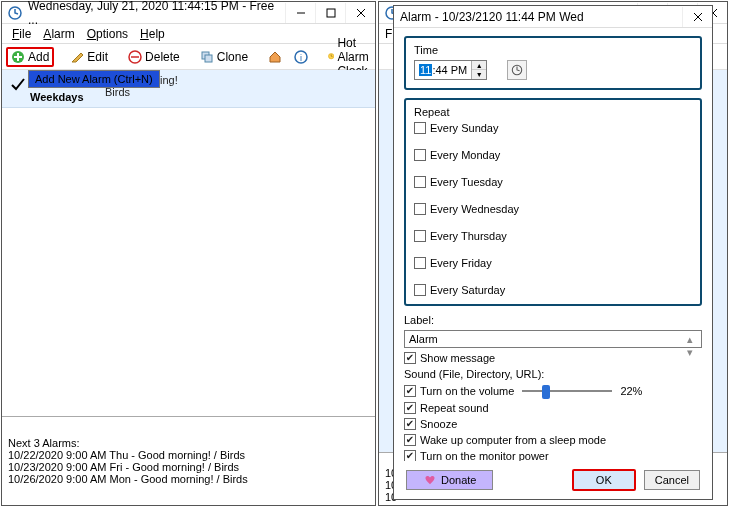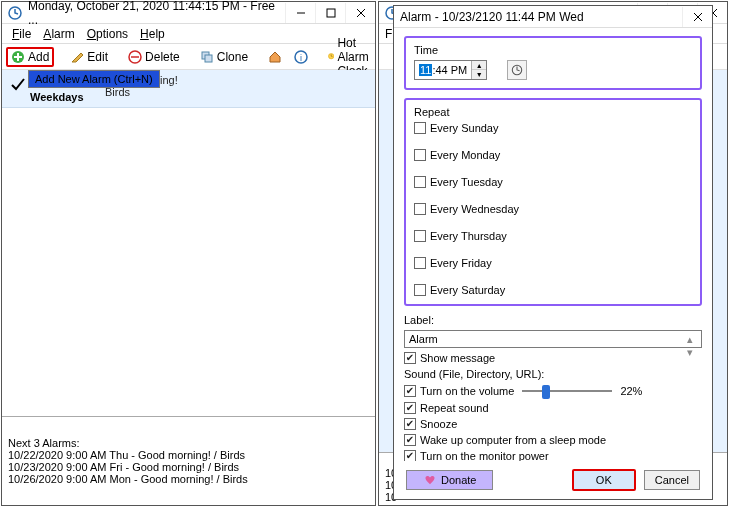--- a/index.html
+++ b/index.html
@@ -25,21 +25,21 @@
   .alarmrow .check { width: 20px; padding-top: 2px; }
   .alarmrow .timecol { width: 75px; }
   .alarmrow .timebig { font-size: 15px; font-weight: bold; }
   .alarmrow .ampm { font-size: 11px; font-weight: bold; }
   .alarmrow .daysline { font-size: 11px; font-weight: bold; }
   .alarmrow .labelcol { font-size: 11px; color: #222; }
   .statusblock { border-top: 1px solid #aaa; padding: 20px 6px; font-size: 11px; }
   .statusblock .hdr { font-size: 11px; }
   .statusline { font-size: 11px; }
   .dialog-body { padding: 8px 10px; flex: 1; display: flex; flex-direction: column; gap: 4px; overflow: hidden; }
-  .fieldset { border: 2px solid #8b5cf6; border-radius: 3px; padding: 6px 8px 8px 8px; margin-bottom: 4px; position: relative; }
+  .fieldset { border: 2px solid #0c4a6e; border-radius: 3px; padding: 6px 8px 8px 8px; margin-bottom: 4px; position: relative; }
   .fieldset .legend { font-size: 11px; margin-bottom: 4px; }
   .timefield { display: flex; align-items: flex-start; gap: 20px; }
   .timeinput { display: flex; align-items: center; border: 1px solid #7a7a7a; height: 20px; }
   .timeinput .val { padding: 0 4px; font-size: 11px; min-width: 48px; }
   .timeinput .sel { background: #0078d7; color: #fff; padding: 0 1px; }
   .spinners { display: flex; flex-direction: column; border-left: 1px solid #aaa; }
   .spin { width: 14px; height: 9px; display: flex; align-items: center; justify-content: center; font-size: 7px; background: #eee; border-bottom: 1px solid #ccc; }
   .spin:last-child{border-bottom:none;}
   .iconbtn { width: 20px; height: 20px; border: 1px solid #aaa; display: flex; align-items: center; justify-content: center; background: #f3f3f3; }
   .repeatlist { display: flex; flex-direction: column; gap: 15px; }
@@ -67,21 +67,21 @@
 <body>
 
 <div class="window" style="left:1px; top:1px; width:375px; height:505px;">
   <div class="titlebar">
     <span class="ticon">
       <svg viewBox="0 0 14 14">
           <circle cx="7" cy="7" r="6" fill="none" stroke="#2b6cb0" stroke-width="1.5"></circle>
           <path d="M7 3 L7 7 L10 8" stroke="#2b6cb0" stroke-width="1.5" fill="none"></path>
         </svg>
     </span>
-    <span class="ttext">Monday, October 21, 2020 11:44:15 PM - Free ...</span>
+    <span class="ttext">Wednesday, July 21, 2020 11:44:15 PM - Free ...</span>
     <div class="winbtns">
       <div class="winbtn">
           <svg viewBox="0 0 10 10">
             <path d="M1 5 H9" stroke="#000" stroke-width="1"></path>
           </svg>
         </div>
       <div class="winbtn">
           <svg viewBox="0 0 10 10">
             <rect x="1" y="1" width="8" height="8" fill="none" stroke="#000" stroke-width="1"></rect>
           </svg>

